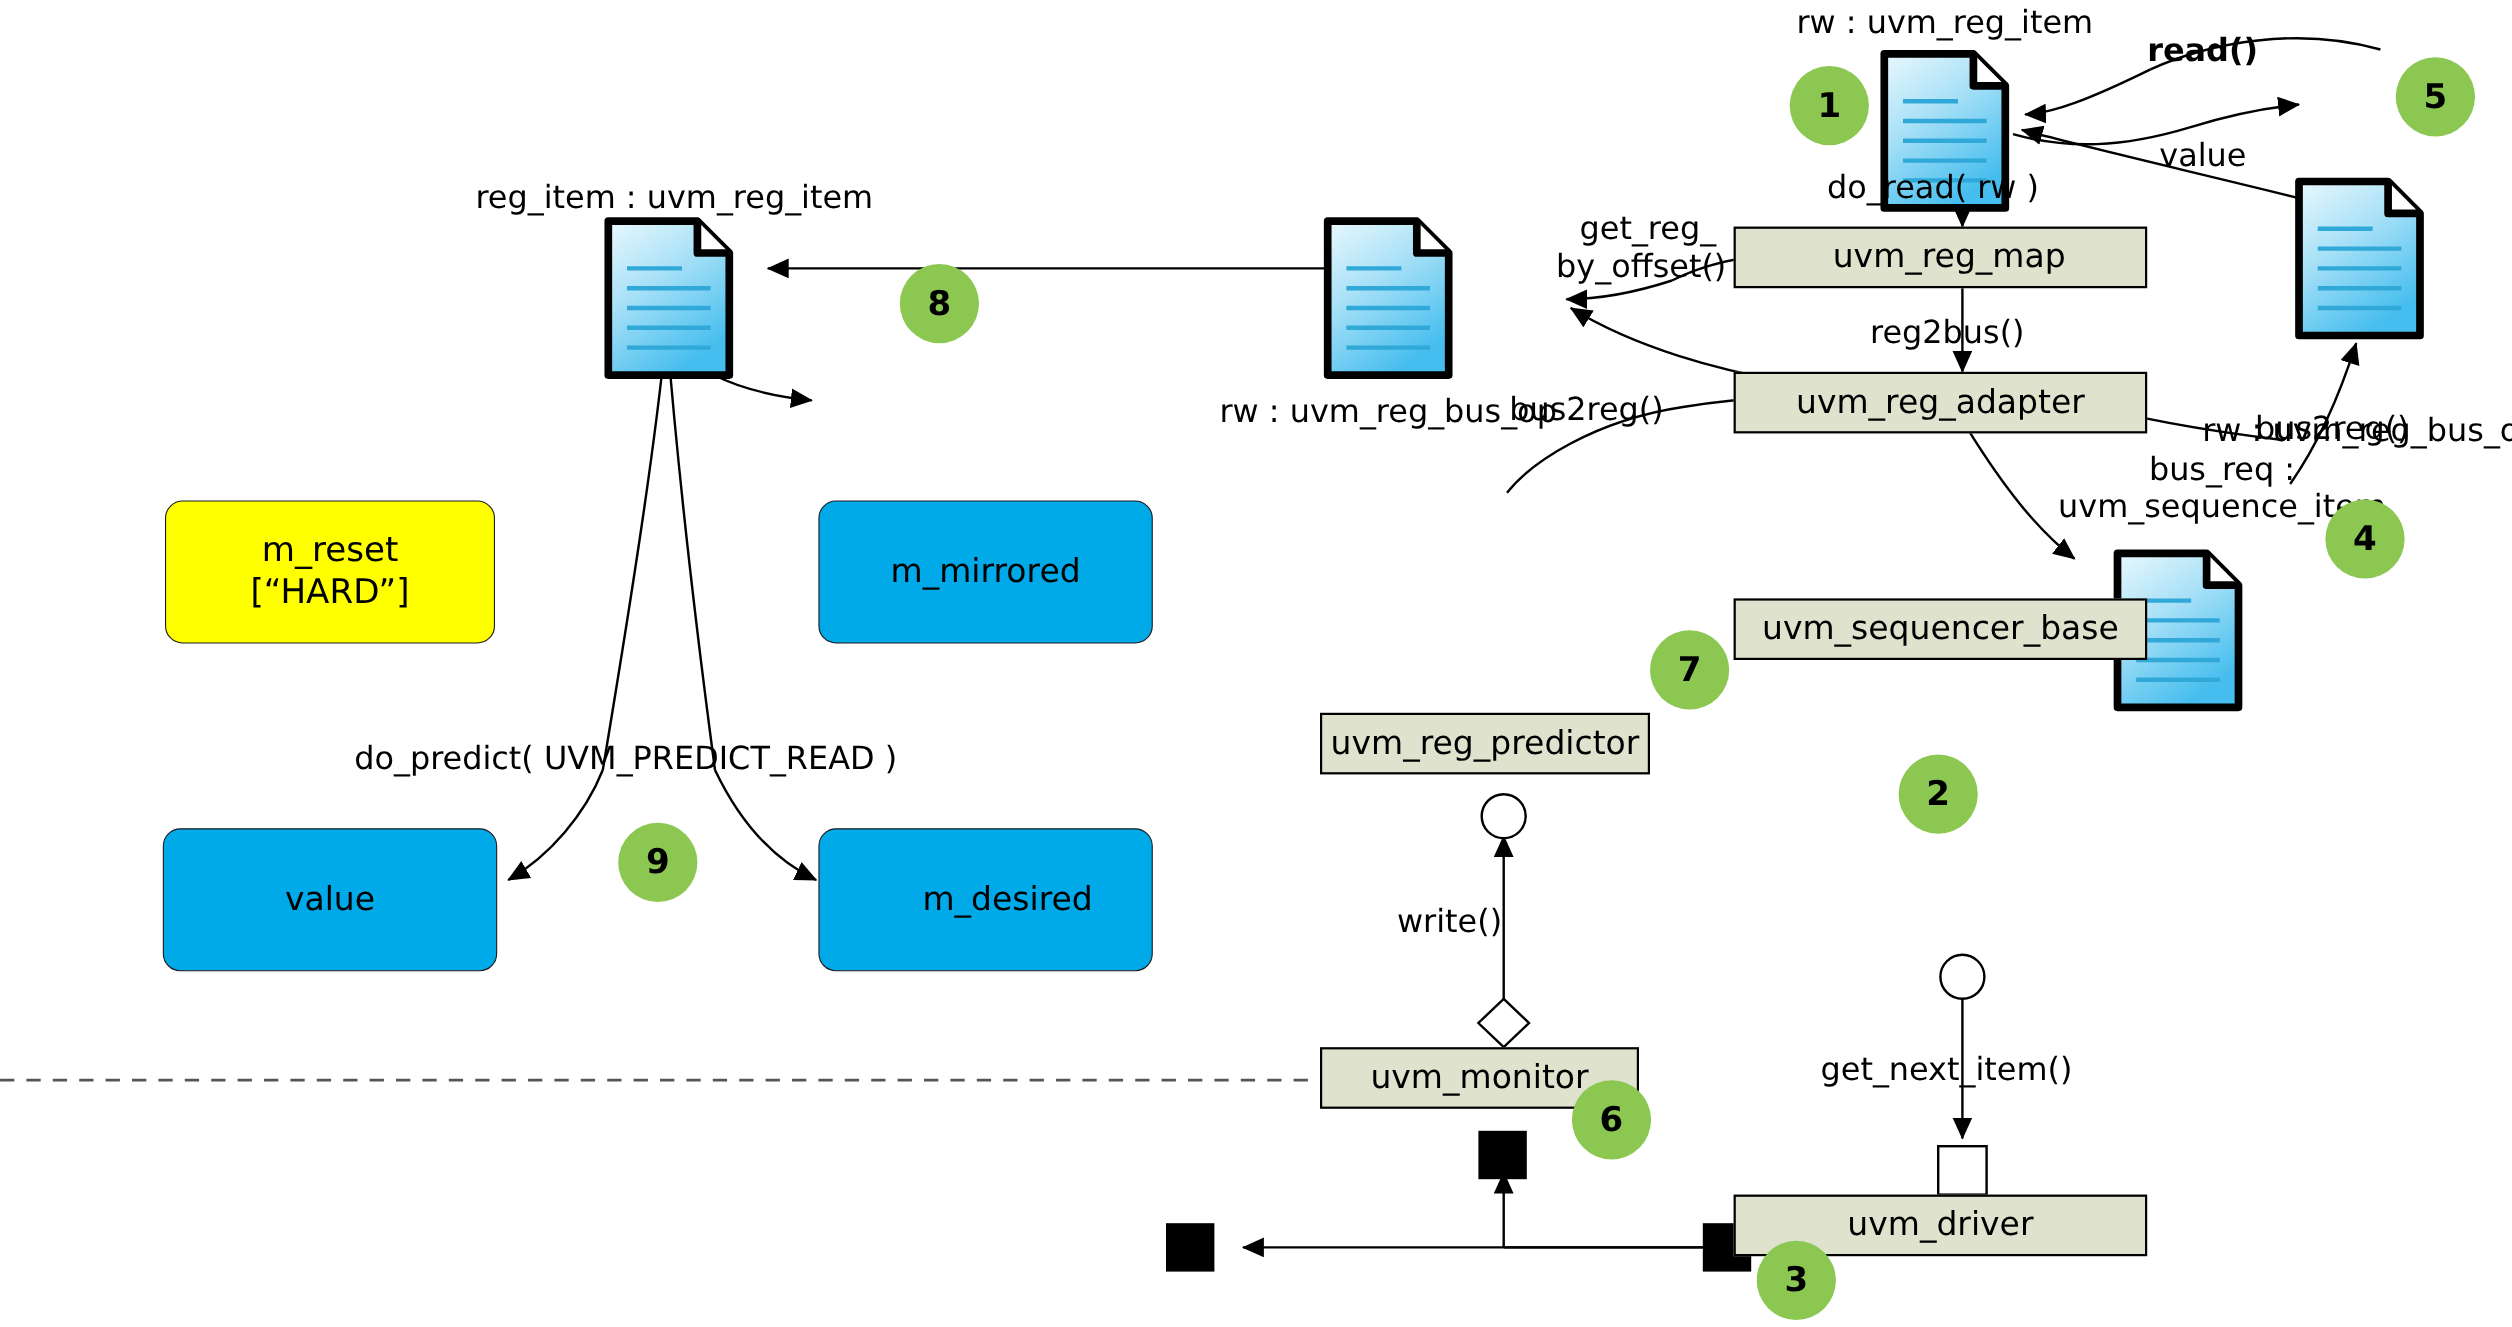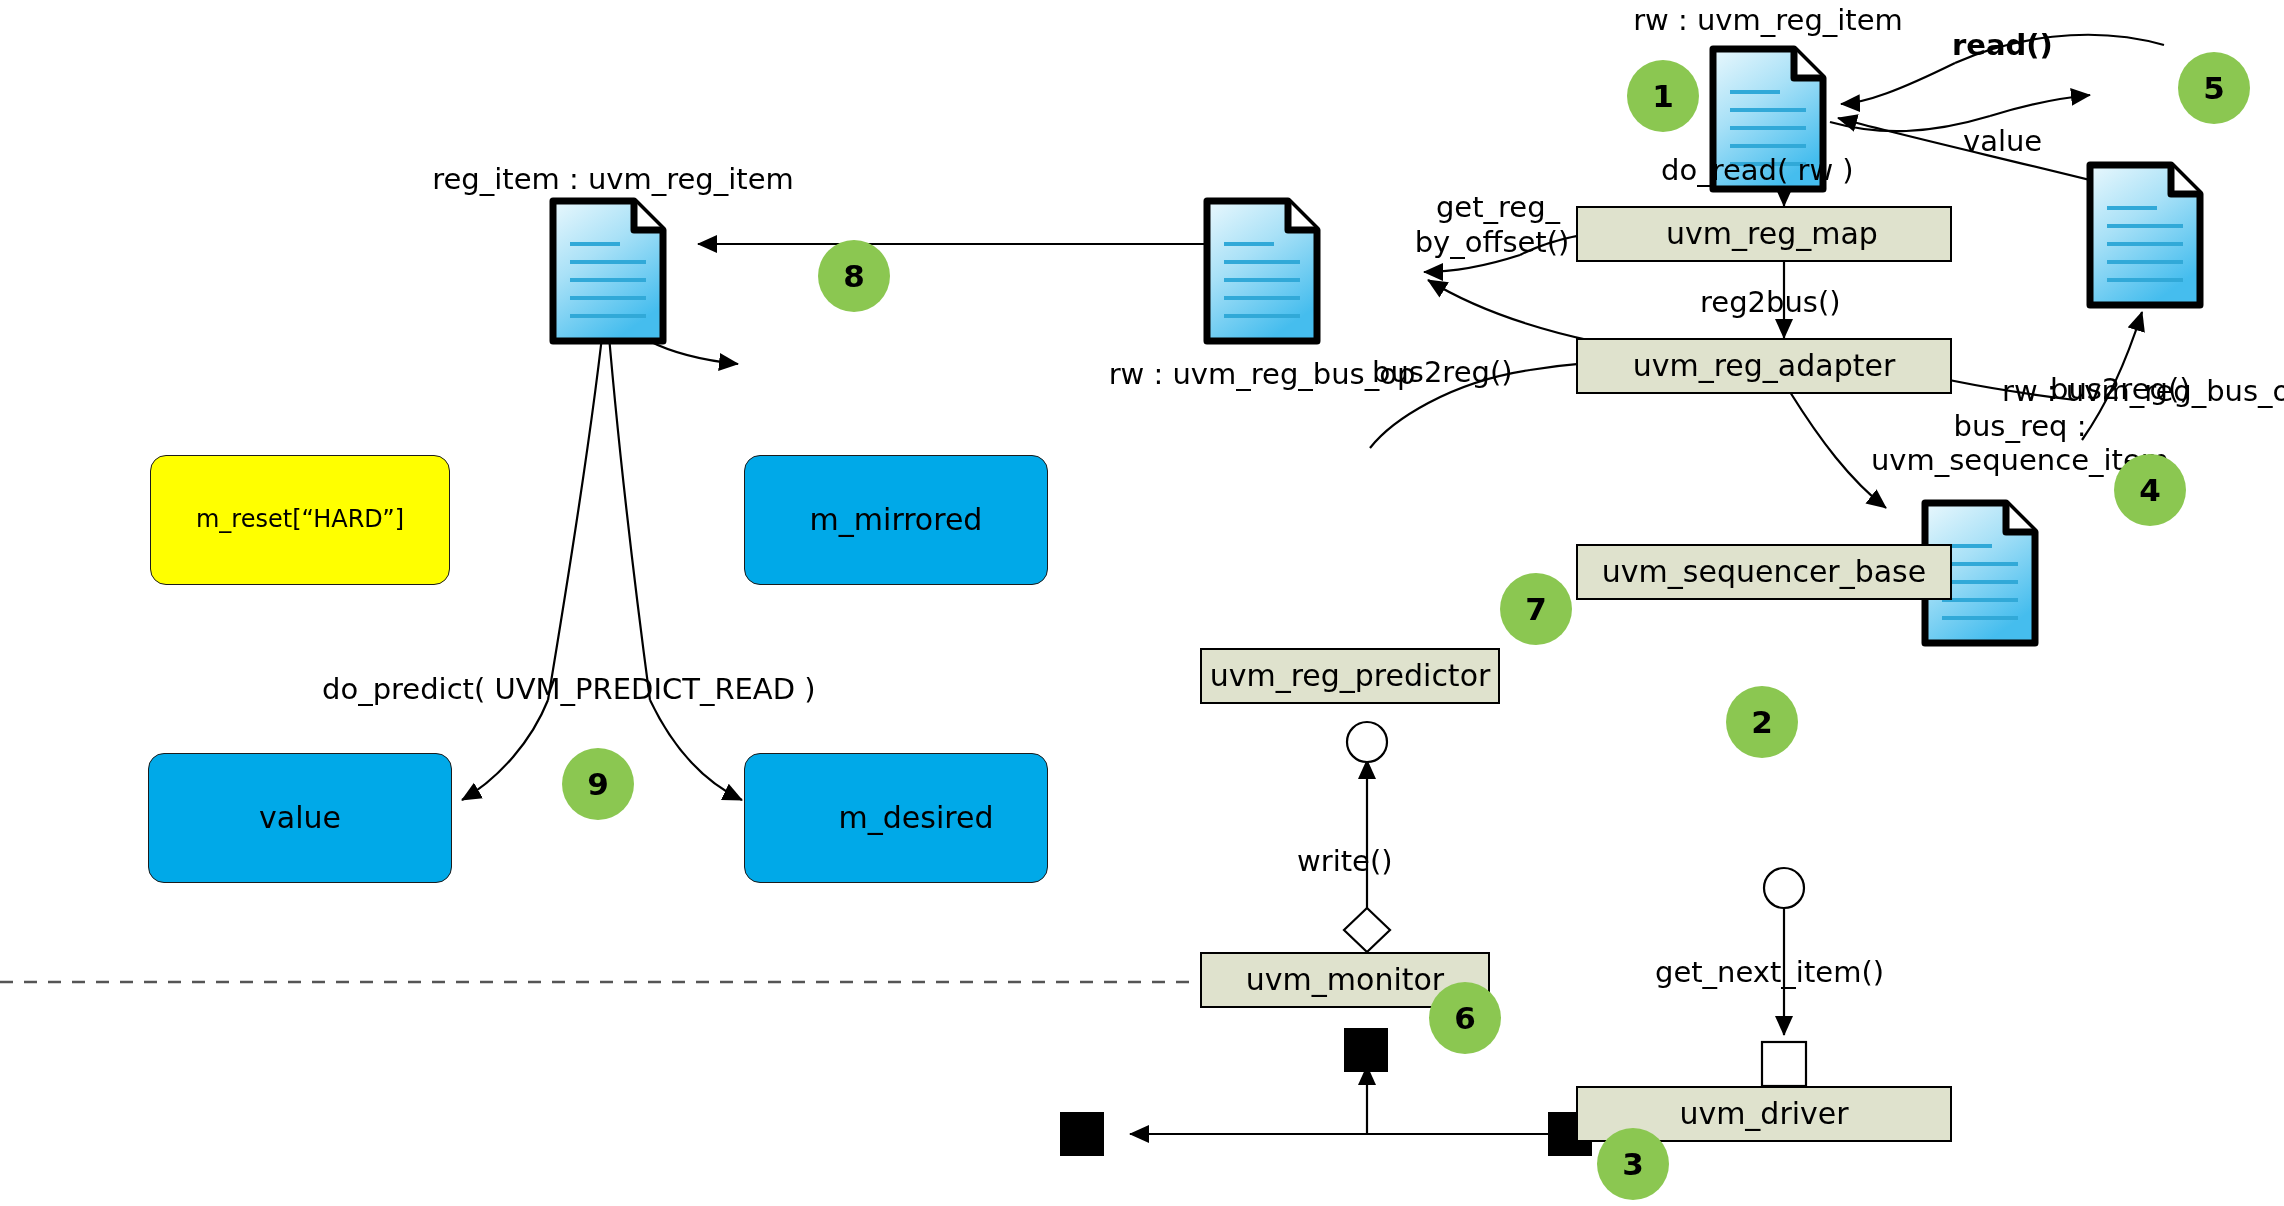--- a/index.html
+++ b/index.html
@@ -42,21 +42,22 @@
   .blue {
     background: #00a9e8;
     border: 1.5px solid #1b1b1b;
     border-radius: 16px;
     font-size: 30px;
   }
   .yellow {
     background: #ffff00;
     border: 1.5px solid #1b1b1b;
     border-radius: 16px;
-    font-size: 24px;
+    font-size: 31px;
+    flex-direction: column;
   }
   .dut {
     background: #00a9e8;
     border: 2px solid #000000;
     border-radius: 0;
     font-size: 30px;
   }
   
   .badge {
     position: absolute;
@@ -268,21 +269,21 @@
 
   <div class="lbl bold" style="left:1952px; top:28px;">read()</div>
   <div class="lbl" style="left:1963px; top:124px;">value</div>
   <div class="lbl" style="left:1661px; top:153px;">do_read( rw )</div>
   <div class="lbl" style="left:1700px; top:285px;">reg2bus()</div>
   <div class="lbl center" style="left:1378px; top:190px; width:240px;">get_reg_</div>
   <div class="lbl center" style="left:1362px; top:225px; width:260px;">by_offset()</div>
   <div class="lbl" style="left:1372px; top:355px;">bus2reg()</div>
   <div class="lbl" style="left:2050px; top:372px;">bus2reg()</div>
   <div class="lbl" style="left:1655px; top:955px;">get_next_item()</div>
-  <div class="lbl" style="left:1297px; top:820px;margin-top:24px;">write()</div>
+  <div class="lbl" style="left:1270px; top:820px;">write()</div>
   <div class="lbl" style="left:322px; top:672px;">do_predict( UVM_PREDICT_READ )</div>
 
   <div class="badge" style="left:1627px; top:60px; width:72px; height:72px;">
     <span>1</span>
   </div>
   <div class="badge" style="left:1726px; top:686px; width:72px; height:72px;">
     <span>2</span>
   </div>
   <div class="badge" style="left:1597px; top:1128px; width:72px; height:72px;">
     <span>3</span>

